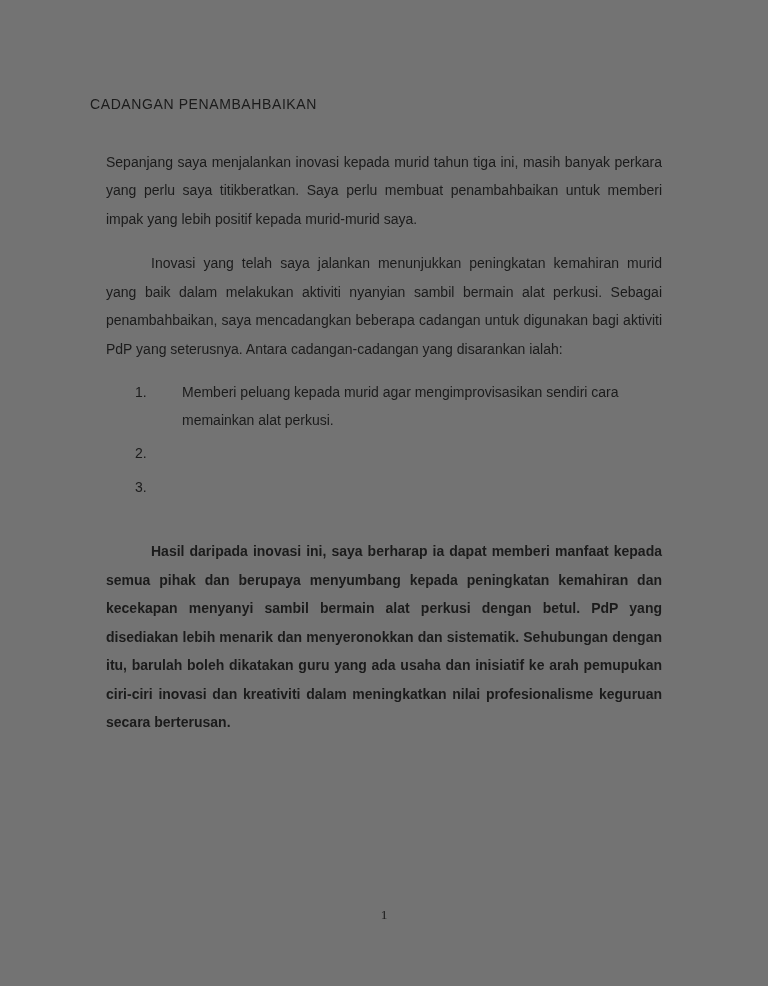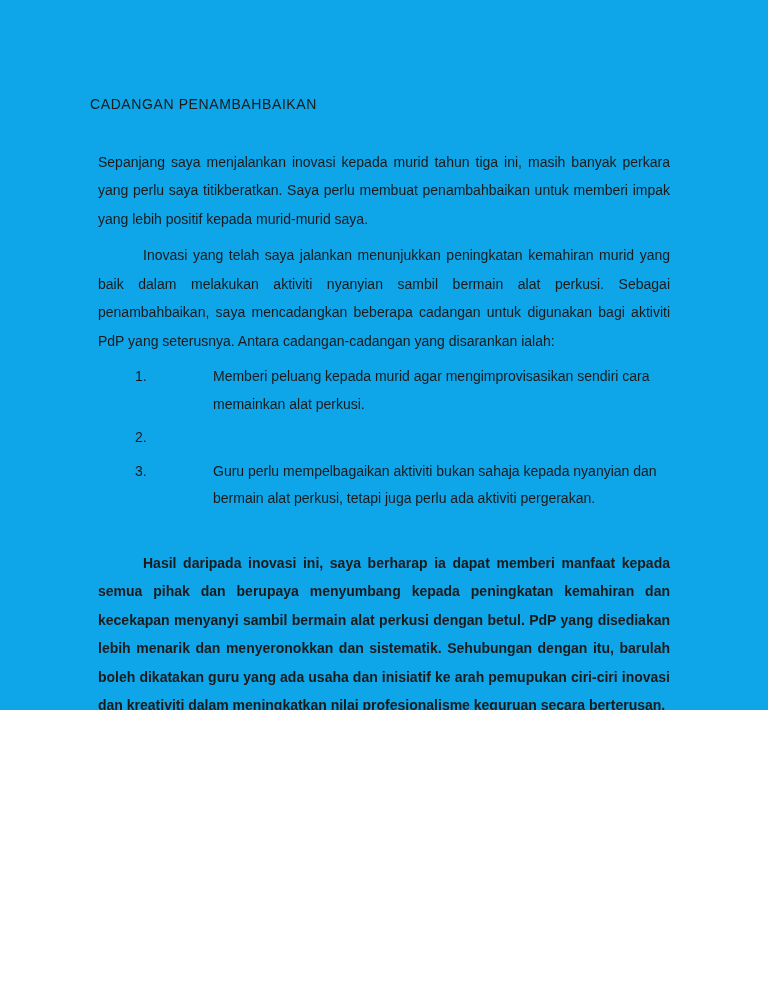--- a/index.html
+++ b/index.html
@@ -1,37 +1,37 @@
 <!DOCTYPE html>
 <html><head>
 <meta charset="utf-8">
 <style>
   html, body { margin: 0; padding: 0; background: #ffffff; }
   .page {
     position: relative;
     width: 768px;
-    height: 710px;
+    height: 986px;
     box-sizing: border-box;
-    background: #0ea5e9;
+    background: #737373;
     padding: 90px 90px 0 90px;
     font-family: "Liberation Sans", sans-serif;
     font-size: 14px;
     line-height: 28.5px;
     color: #1b1b1b;
     overflow: hidden;
   }
   .doc-title {
     margin: 0 0 29px 0;
     font-size: 14px;
     font-weight: 400;
     letter-spacing: 0.6px;
     line-height: 28.5px;
   }
   .para {
-    margin: 8px;
+    margin: 16px;
     text-align: justify;
   }
   .para.indent { text-indent: 45px; }
   .numbered-list {
     margin: 0 0 0 45px;
     padding: 0;
   }
   .list-item {
     display: flex;
     align-items: flex-start;
@@ -39,21 +39,20 @@
     line-height: 27.5px;
   }
   .list-number {
     flex: 0 0 47px;
     width: 47px;
   }
   .list-text {
     flex: 1 1 auto;
     max-width: 483px;
     text-align: left;
-    margin-left: 31px;
   }
   .closing { margin-top: 36px; font-weight: bold; }
   .page-number {
     position: absolute;
     left: 0;
     right: 0;
     top: 906px;
     text-align: center;
     font-family: "Liberation Serif", serif;
     font-size: 13.5px;
@@ -78,21 +77,20 @@
       <span class="list-number">1.</span>
       <span class="list-text">Memberi peluang kepada murid agar mengimprovisasikan sendiri cara memainkan alat perkusi.</span>
     </div>
 
     <div class="list-item">
       <span class="list-number">2.</span>
     </div>
 
     <div class="list-item">
       <span class="list-number">3.</span>
-      <span class="list-text">Guru perlu mempelbagaikan aktiviti bukan sahaja kepada nyanyian dan bermain alat perkusi, tetapi juga perlu ada aktiviti pergerakan.</span>
     </div>
 
   </div>
 
   <p class="para indent closing">Hasil daripada inovasi ini, saya berharap ia dapat memberi manfaat kepada semua pihak dan berupaya menyumbang kepada peningkatan kemahiran dan kecekapan menyanyi sambil bermain alat perkusi dengan betul. PdP yang disediakan lebih menarik dan menyeronokkan dan sistematik. Sehubungan dengan itu, barulah boleh dikatakan guru yang ada usaha dan inisiatif ke arah pemupukan ciri-ciri inovasi dan kreativiti dalam meningkatkan nilai profesionalisme keguruan secara berterusan.</p>
 
   <div class="page-number">1</div>
 
 </div>
 

